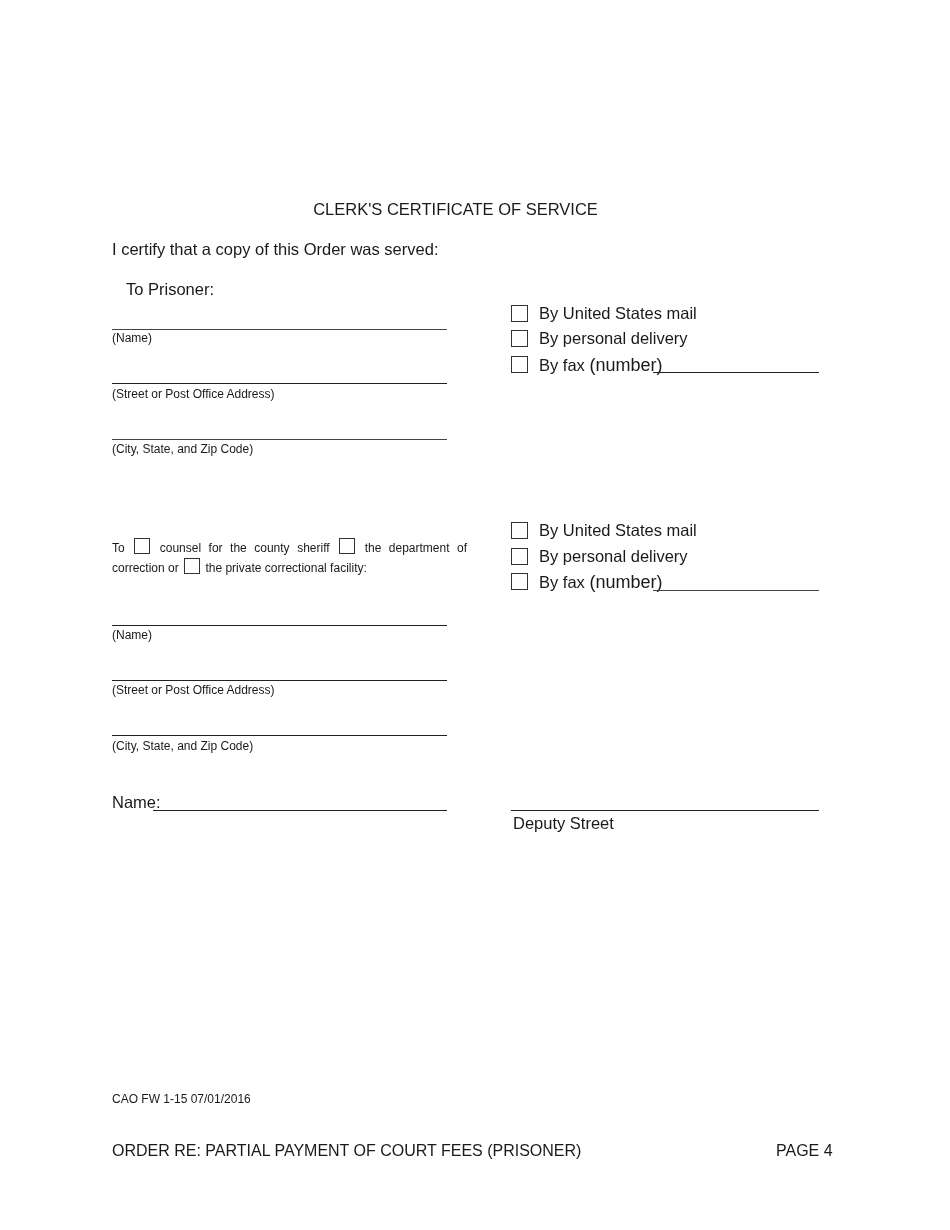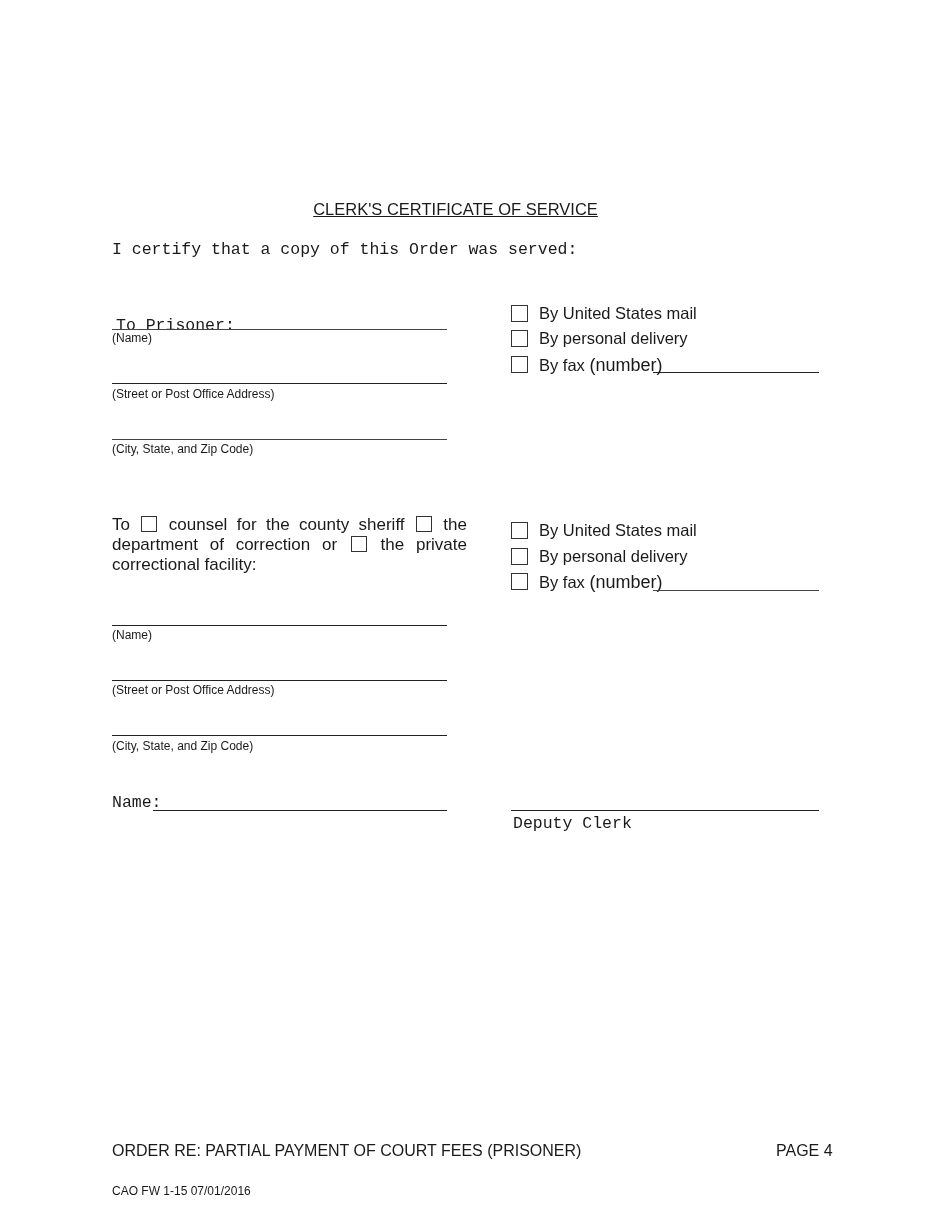--- a/index.html
+++ b/index.html
@@ -1,49 +1,49 @@
 <!DOCTYPE html>
 <html><head>
   <meta charset="utf-8">
   <style>
     html, body { margin: 0; padding: 0; }
     body {
       width: 950px; height: 1230px; background: #ffffff; position: relative;
       font-family: "Liberation Sans", sans-serif; color: #1a1a1a; overflow: hidden;
     }
     .abs { position: absolute; }
-    .title { left: 0; width: 911px; top: 200px; text-align: center; font-size: 16.5px; text-decoration: underline; }
-    .body-text { font-size: 16.5px; white-space: nowrap; font-family: Liberation Mono, monospace; }
+    .title { left: 0; width: 911px; top: 200px; text-align: center; font-size: 16.5px; }
+    .body-text { font-size: 16.5px; white-space: nowrap; }
     .small { font-size: 12px; white-space: nowrap; }
     .rule { height: 0; border-top: 1.4px solid #222; }
     .rule.thin { border-top-width: 1px; border-top-color: #444; }
     .cb {
       position: absolute; width: 17px; height: 17px; border: 1.2px solid #333;
       box-sizing: border-box; background: #fff;
     }
     .opt-label { font-size: 16.5px; white-space: nowrap; text-align: right; }
     .opt-label .sub { font-size: 18px; }
     .para {
-      left: 112px; top: 515px; width: 355px; font-size: 17px; line-height: 20px;
+      left: 112px; top: 538px; width: 355px; font-size: 12px; line-height: 20px;
       text-align: justify; text-align-last: left;
     }
     .icb {
       display: inline-block; width: 16px; height: 16px; border: 1.2px solid #333;
       box-sizing: border-box; vertical-align: -2px; margin: 0 2px;
     }
     .footer-main { font-size: 16px; white-space: nowrap; }
     .footer-code { font-size: 12px; white-space: nowrap; }
   </style>
 </head>
 <body>
 
 <div class="abs title">CLERK'S CERTIFICATE OF SERVICE</div>
 <div class="abs body-text" style="left:112px; top:240px;">I certify that a copy of this Order was served:</div>
 
-<div class="abs body-text" style="left:116px; top:280px;margin-top:36px;">To Prisoner:</div>
+<div class="abs body-text" style="left:126px; top:280px;">To Prisoner:</div>
 
 <div class="abs rule thin" style="left:112px; top:329px; width:335px;"></div>
 <div class="abs small" style="left:112px; top:331px;">(Name)</div>
 
 <div class="abs rule" style="left:112px; top:383px; width:335px;"></div>
 <div class="abs small" style="left:112px; top:387px;">(Street or Post Office Address)</div>
 
 <div class="abs rule thin" style="left:112px; top:439px; width:335px;"></div>
 <div class="abs small" style="left:112px; top:442px;">(City, State, and Zip Code)</div>
 
@@ -93,17 +93,17 @@
     <span>By fax</span>
     <span class="sub">(number)</span>
   </div>
   <div class="abs rule thin" style="left:653px; top:590px; width:166px;"></div>
 </div>
 
 <div class="abs body-text" style="left:112px; top:793px;">Name:</div>
 <div class="abs rule" style="left:153px; top:810px; width:294px;"></div>
 
 <div class="abs rule" style="left:511px; top:810px; width:308px;"></div>
-<div class="abs body-text" style="left:513px; top:814px;">Deputy Clerk</div>
+<div class="abs body-text" style="left:513px; top:814px;">Deputy Street</div>
 
 <div class="abs footer-main" style="left:112px; top:1142px;">ORDER RE: PARTIAL PAYMENT OF COURT FEES (PRISONER)</div>
-<div class="abs footer-code" style="left:112px; top:1184px;">CAO FW 1-15 07/01/2016</div>
+<div class="abs footer-code" style="left:112px; top:1092px;">CAO FW 1-15 07/01/2016</div>
 <div class="abs footer-main" style="left:776px; top:1142px;">PAGE 4</div>
 
 </body></html>

